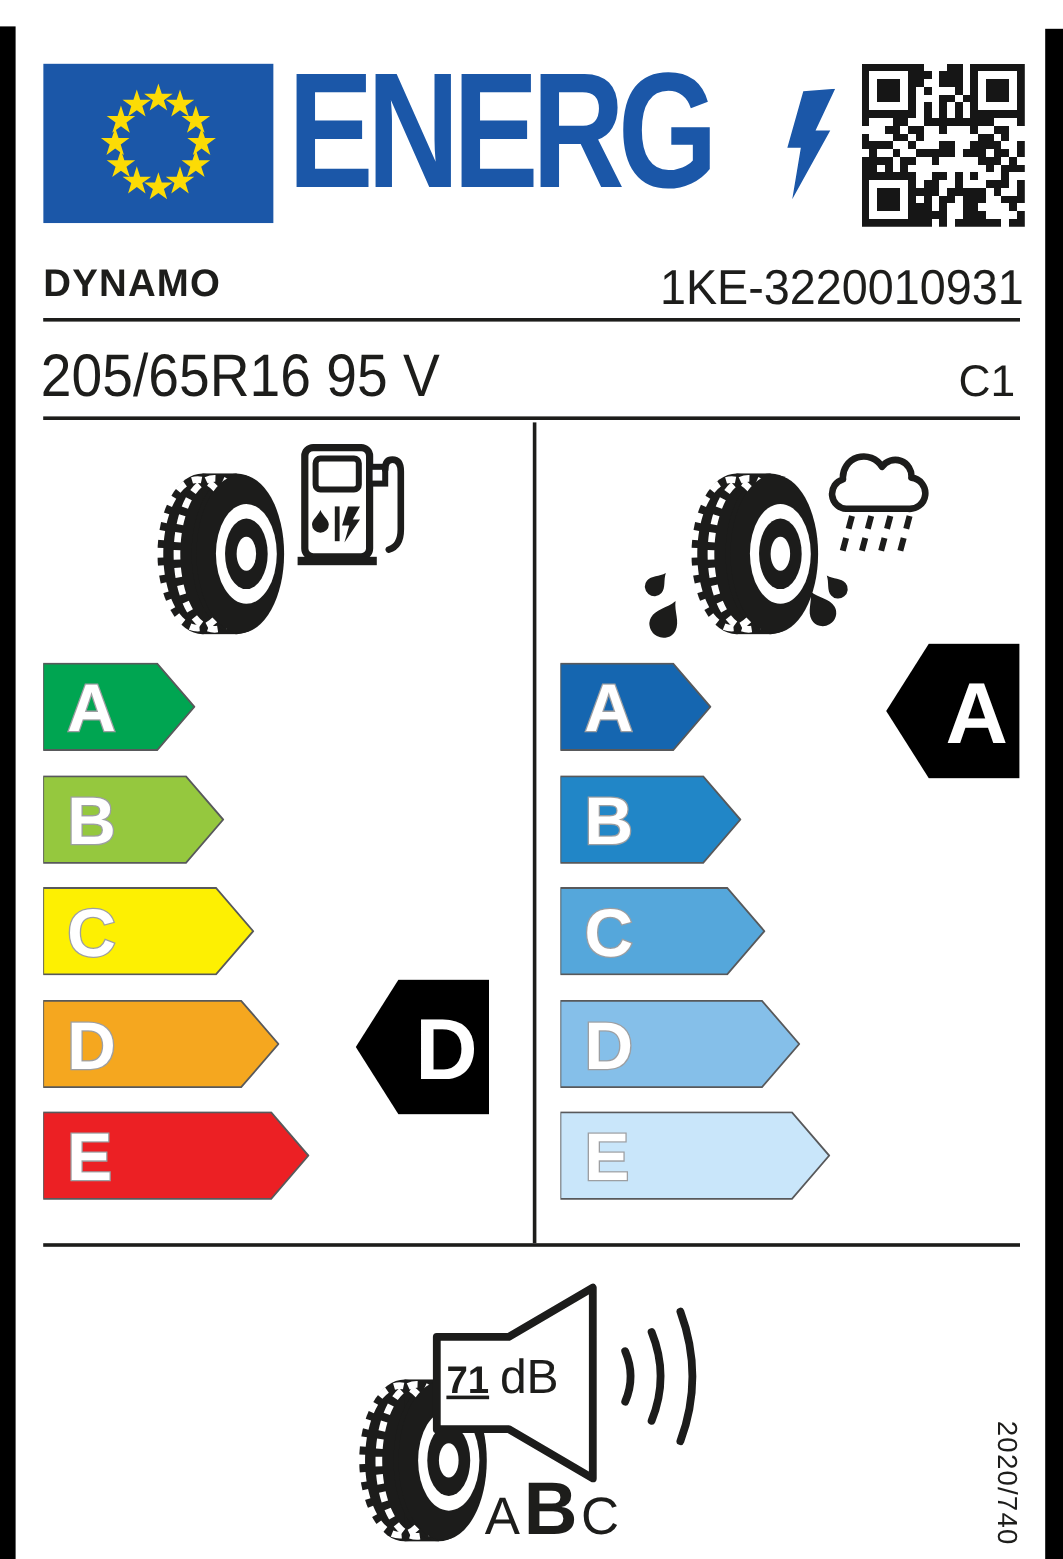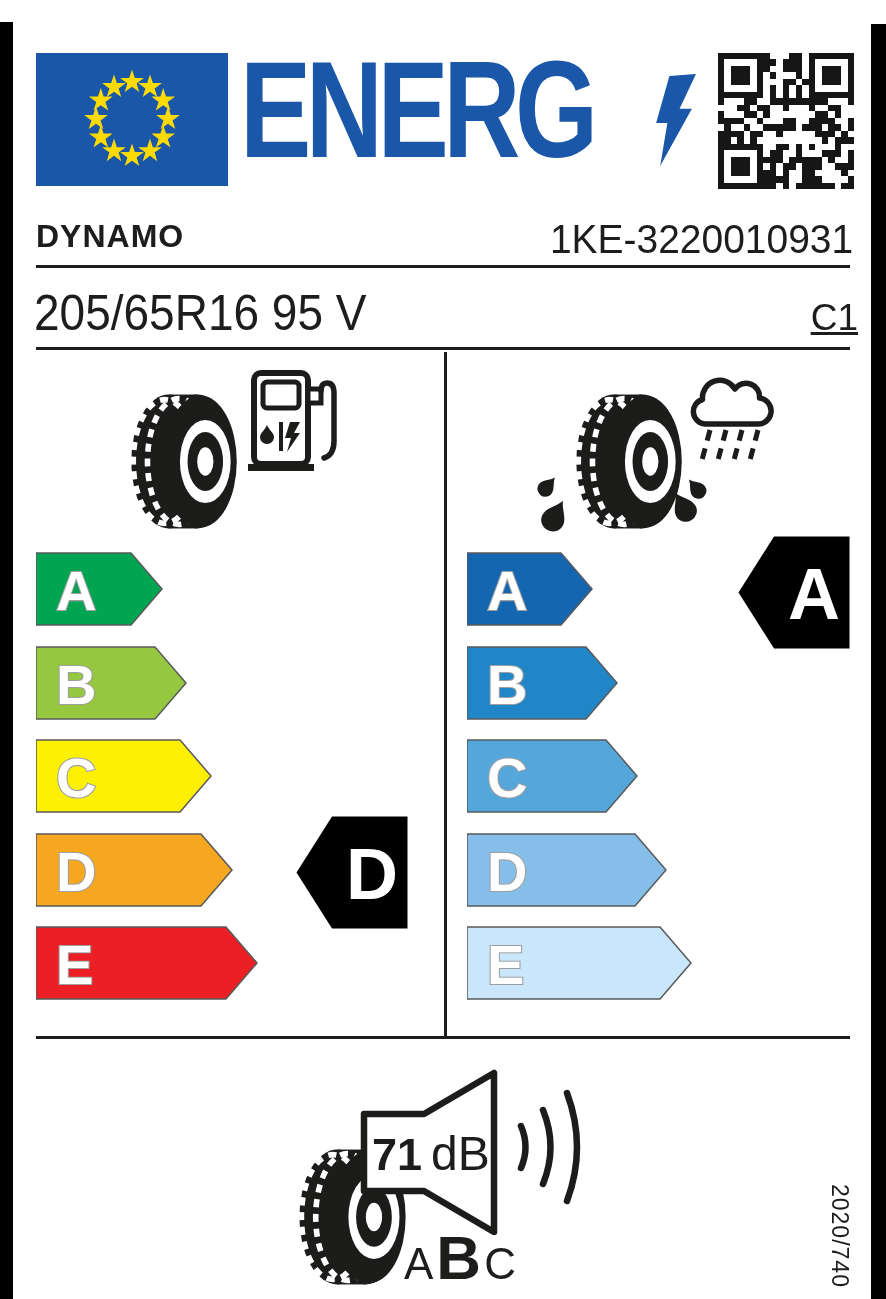--- a/index.html
+++ b/index.html
@@ -12,40 +12,40 @@
   .logo-text{left:240px;top:21px;font-size:137px;font-weight:bold;letter-spacing:-7px;
              line-height:1;transform:scale(0.78,1);transform-origin:0 0;white-space:nowrap;}
   .bolt{left:651px;top:54px;width:46px;height:94px;}
   .qr{left:718px;top:33px;width:136px;height:136px;}
   .brand{left:36px;top:198px;font-size:32px;font-weight:bold;letter-spacing:1px;}
   .label-id{right:33px;top:196px;font-size:41px;transform:scaleX(.95);transform-origin:100% 0;}
   .hline{left:36px;width:814px;height:3px;background:#1d1d1b;}
   .hline-1{top:245px}.hline-2{top:327px}.hline-3{top:1016px}
   .vline{left:444px;top:332px;width:3px;height:684px;background:#1d1d1b;}
   .tyre-size{left:34px;top:264px;font-size:50px;transform:scaleX(.92);transform-origin:0 0;white-space:nowrap;}
-  .tyre-class{right:28px;top:277px;font-size:37px;text-decoration:underline;}
+  .tyre-class{right:40px;top:277px;font-size:37px;}
   .fuel-tire{left:128px;top:372px;width:112px;height:139px;}
   .pump{left:240px;top:345px;width:100px;height:115px;}
   .wet-tire{left:573px;top:372px;width:112px;height:139px;}
   .cloud{left:683px;top:350px;width:98px;height:95px;}
   .splash{left:536px;top:455px;width:180px;height:62px;}
   .scale{width:300px;height:455px;}
   #fuel-scale{left:36px;top:532px;}
   #wet-scale{left:467px;top:532px;}
   .arrow{position:absolute;left:0;}
   .arrow-letter{font-family:"Liberation Sans",sans-serif;font-weight:bold;font-size:56px;
                 fill:#fff;stroke:#9d9fa2;stroke-width:2.2px;paint-order:stroke;}
   #fuel-indicator{left:296px;width:112px;height:113px;}
   #wet-indicator{left:738px;width:112px;height:113px;}
   .indicator-letter{font-family:"Liberation Sans",sans-serif;font-weight:bold;font-size:72px;fill:#fff;}
   .noise-tire{left:296px;top:1127px;width:113px;height:140px;}
   .speaker{left:359px;top:1049px;width:141px;height:167px;}
   .noise-text{left:372px;top:1106px;display:flex;align-items:baseline;white-space:nowrap;}
-  .noise-value{font-size:45px;font-weight:bold;}
-  .noise-unit{font-size:48px;margin-left:9px;}
+  .noise-value{font-size:32px;font-weight:bold;text-decoration:underline;}
+  .noise-unit{font-size:40px;margin-left:9px;}
   .arcs{left:513px;top:1064px;width:74px;height:126px;}
   .noise-classes{left:404px;top:1202px;display:flex;align-items:baseline;gap:3px;}
   .noise-class{font-size:44px;}
   .noise-class.selected{font-size:62px;font-weight:bold;}
   .reg{left:826px;top:1164px;font-size:23px;writing-mode:vertical-rl;letter-spacing:1px;}
   .defs-holder{position:absolute;width:0;height:0;overflow:hidden;}
 </style>
 </head>
 <body>
 

